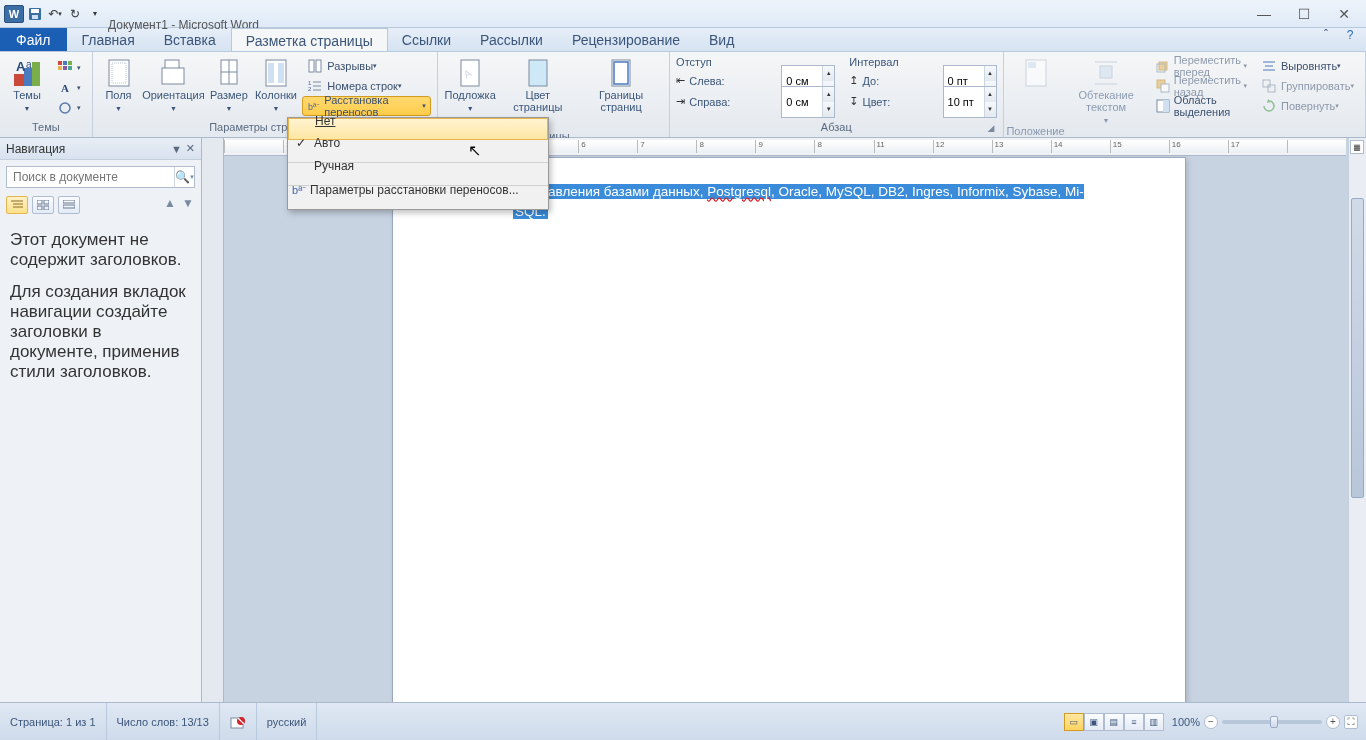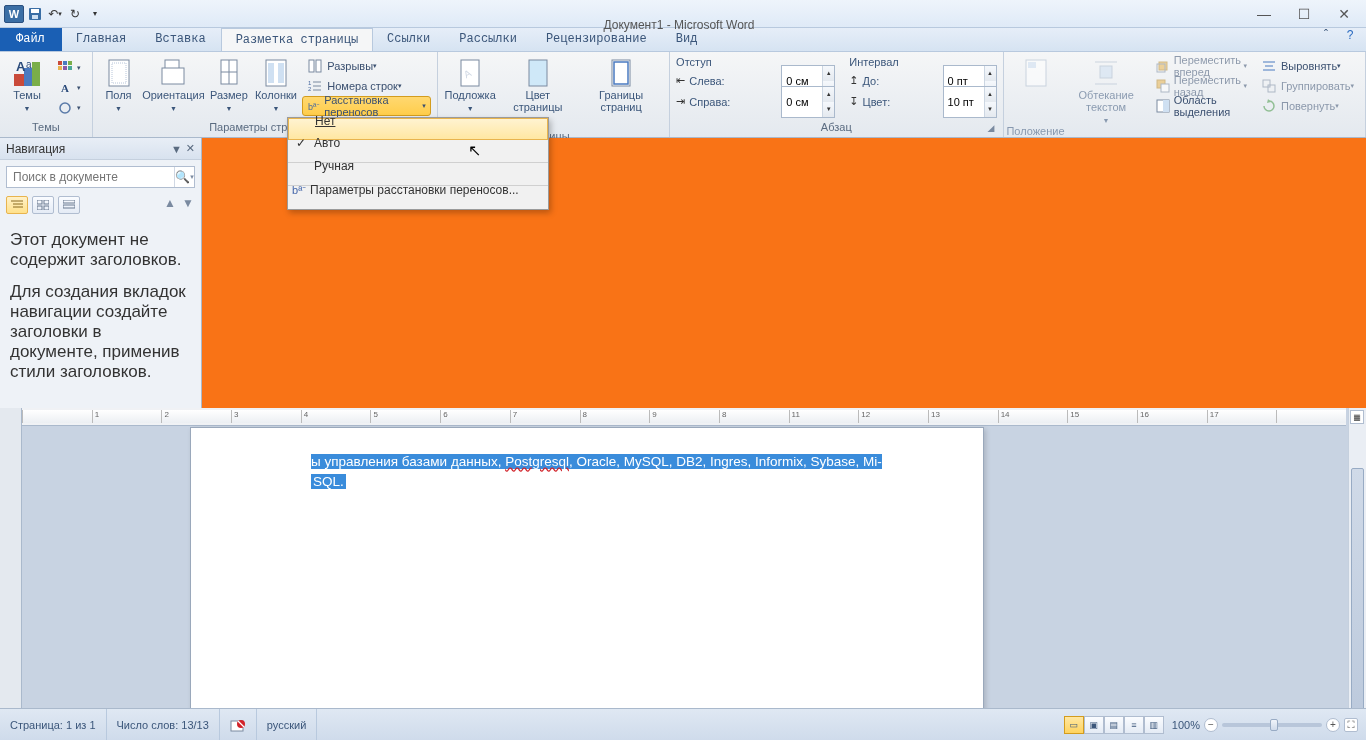--- a/index.html
+++ b/index.html
@@ -3,27 +3,27 @@
 <meta charset="utf-8">
 <style>
 * { box-sizing: border-box; margin: 0; padding: 0; font-family: "Segoe UI", Tahoma, sans-serif; }
 body { background: #fff; width: 1366px; height: 740px; overflow: hidden; position: relative; font-size: 12px; color: #333; }
 
 
 .titlebar { height: 28px; background: linear-gradient(#eef4fb, #dfeaf7); display: flex; align-items: center; border-bottom: 1px solid #b8c9de; }
 .qat { display: flex; align-items: center; gap: 2px; padding: 0 4px; }
 .qat-icon { width: 18px; height: 18px; display: flex; align-items: center; justify-content: center; border-radius: 2px; cursor: pointer; }
 .word-logo { width: 20px; height: 18px; background: #3a6ea5; color: #fff; font-weight: bold; font-size: 11px; display: flex; align-items: center; justify-content: center; border: 1px solid #2a5080; border-radius: 2px; }
-.titletext { flex: 1; text-align: center; font-size: 12px; color: #555; margin-top: 23px; }
+.titletext { flex: 1; text-align: left; font-size: 12px; color: #555; margin-top: 23px; }
 .winctl { display: flex; gap: 12px; padding-right: 8px; }
 .winctl span { width: 28px; height: 20px; display: flex; align-items: center; justify-content: center; cursor: pointer; font-size: 14px; color: #555; }
 
 
 .tabs { height: 24px; background: linear-gradient(#e6eef8, #d6e3f2); display: flex; border-bottom: 1px solid #b8c9de; }
-.tab { padding: 4px 14px; font-size: 12px; color: #3b567a; border-right: 1px solid transparent; cursor: pointer; font-family: Liberation Mono, monospace; }
+.tab { padding: 4px 14px; font-size: 14px; color: #3b567a; border-right: 1px solid transparent; cursor: pointer; }
 .tab.file { background: #1a5fb4; color: #fff; padding: 4px 16px; }
 .tab.active { background: #f5f6f7; border-left: 1px solid #b8c9de; border-right: 1px solid #b8c9de; border-top: 1px solid #b8c9de; }
 .tab-help { margin-left: auto; display: flex; gap: 8px; padding-right: 8px; }
 .tab-help span { width: 16px; text-align: center; cursor: pointer; color: #3b567a; }
 
 
 .ribbon { height: 86px; background: linear-gradient(#f5f6f7, #e4e9ef); display: flex; border-bottom: 1px solid #aab9cc; position: relative; }
 .rgroup { display: flex; flex-direction: column; padding: 2px 6px; border-right: 1px solid #c5d0de; }
 .rgroup-body { flex: 1; display: flex; align-items: flex-start; gap: 4px; }
 .rgroup-label { text-align: center; font-size: 11px; color: #5a6b80; padding-bottom: 2px; position: relative; }
@@ -46,21 +46,21 @@
 
 
 .popup { position: absolute; top: 117px; left: 287px; width: 262px; background: #f1f1f1; border: 1px solid #9a9a9a; box-shadow: 2px 3px 6px rgba(0,0,0,0.25); z-index: 50; }
 .popup-row { display: flex; align-items: center; height: 23px; padding: 0 6px 16px 0; font-size: 12px; color: #333; cursor: pointer; }
 .popup-row.sep { border-bottom: 1px solid #d0d0d0; }
 .popup-row .pcheck { width: 26px; text-align: center; }
 .popup-row.hover { background: linear-gradient(#fff3d1,#ffe7a2); border: 1px solid #e8b44e; height: 22px; }
 .popup-row .pic { width: 22px; text-align: center; font-size: 11px; color: #4466aa; }
 
 
-.workspace { position: absolute; top: 138px; bottom: 22px; left: 0; right: 0; display: flex; background: #f97316; flex-direction: column; }
+.workspace { position: absolute; top: 138px; bottom: 22px; left: 0; right: 0; display: flex; background: #737373; }
 .navpane { width: 202px; background: #eef2f7; border-right: 1px solid #aab9cc; display: flex; flex-direction: column; }
 .navpane-head { height: 22px; background: linear-gradient(#e8eef6,#d8e2ef); display: flex; align-items: center; padding: 0 6px; border-bottom: 1px solid #c5d0de; font-size: 12px; }
 .navpane-head .sp { flex: 1; }
 .navpane-head .ctl { cursor: pointer; color: #5a6b80; margin-left: 4px; font-size: 11px; }
 .navsearch { margin: 6px; display: flex; border: 1px solid #b0bdd0; background: #fff; height: 22px; }
 .navsearch input { border: none; outline: none; flex: 1; font-size: 12px; padding: 0 6px; color: #888; }
 .navsearch .sic { width: 22px; display: flex; align-items: center; justify-content: center; border-left: 1px solid #d0d8e4; cursor: pointer; color: #c98a10; }
 .navtabs { display: flex; gap: 4px; padding: 2px 6px; }
 .navtab { width: 22px; height: 18px; border: 1px solid #b0bdd0; background: linear-gradient(#fafcff,#e4ebf5); border-radius: 2px; cursor: pointer; display: flex; align-items: center; justify-content: center; }
 .navtab.active { background: linear-gradient(#fff1c8,#ffe18b); border-color: #e8b44e; }
@@ -79,21 +79,21 @@
 .page { position: absolute; top: 19px; left: 190px; width: 794px; height: 600px; background: #fff; border: 1px solid #9aa8bb; box-shadow: 2px 2px 5px rgba(0,0,0,0.15); }
 .doctext { position: absolute; top: 24px; left: 120px; right: 60px; font-size: 13.5px; line-height: 20px; color: #1a1a1a; }
 .doctext .hl { background: #3a8cdb; color: #fff; }
 .doctext .ul { text-decoration: underline; text-decoration-color: #d2232a; text-decoration-style: wavy; }
 
 .scrollv { position: absolute; right: 0; top: 0; bottom: 0; width: 18px; background: #eaeef4; border-left: 1px solid #c5d0de; }
 .scrollv .thumb { position:absolute; left:2px; right:2px; top:60px; height:300px; background: linear-gradient(#d0dae8,#b8c6da); border:1px solid #98abc4; border-radius:2px; cursor:pointer;}
 .rulertoggle { position: absolute; right: 2px; top: 2px; width: 14px; height: 14px; border:1px solid #b0bdd0; background:#fff; cursor:pointer; display:flex;align-items:center;justify-content:center;font-size:8px;}
 
 
-.statusbar { position: absolute; bottom: 0; left: 0; right: 0; height: 32px; background: linear-gradient(#dfe8f3,#cfdbeb); border-top: 1px solid #aab9cc; display: flex; align-items: center; font-size: 11px; color: #3b567a; }
+.statusbar { position: absolute; bottom: 0; left: 0; right: 0; height: 38px; background: linear-gradient(#dfe8f3,#cfdbeb); border-top: 1px solid #aab9cc; display: flex; align-items: center; font-size: 11px; color: #3b567a; }
 .statusbar .sseg { padding: 0 10px; border-right: 1px solid #b8c9de; height: 100%; display: flex; align-items: center; }
 .statusbar .sp { flex: 1; }
 .viewbtns { display: flex; gap: 0; }
 .viewbtn { width: 20px; height: 18px; border: 1px solid #b0bdd0; background: linear-gradient(#fafcff,#e4ebf5); cursor: pointer; display:flex;align-items:center;justify-content:center; font-size:9px;}
 .viewbtn.active { background: linear-gradient(#ffe7a2,#ffd35e); border-color:#d39c1e;}
 .zoom { display: flex; align-items: center; gap: 4px; padding: 0 8px; }
 .zoom .slider { width: 100px; height: 4px; background: #b8c6da; position: relative; border-radius:2px;}
 .zoom .slider .knob { position:absolute; left:48px; top:-4px; width:8px; height:12px; background: linear-gradient(#f0f4fa,#cfdaea); border:1px solid #98abc4; border-radius:2px; cursor:pointer;}
 .zoom .zctl { width:14px; height:14px; border:1px solid #b0bdd0; border-radius:7px; background:#fff; display:flex;align-items:center;justify-content:center; cursor:pointer; font-size:10px; color:#555;}
 

